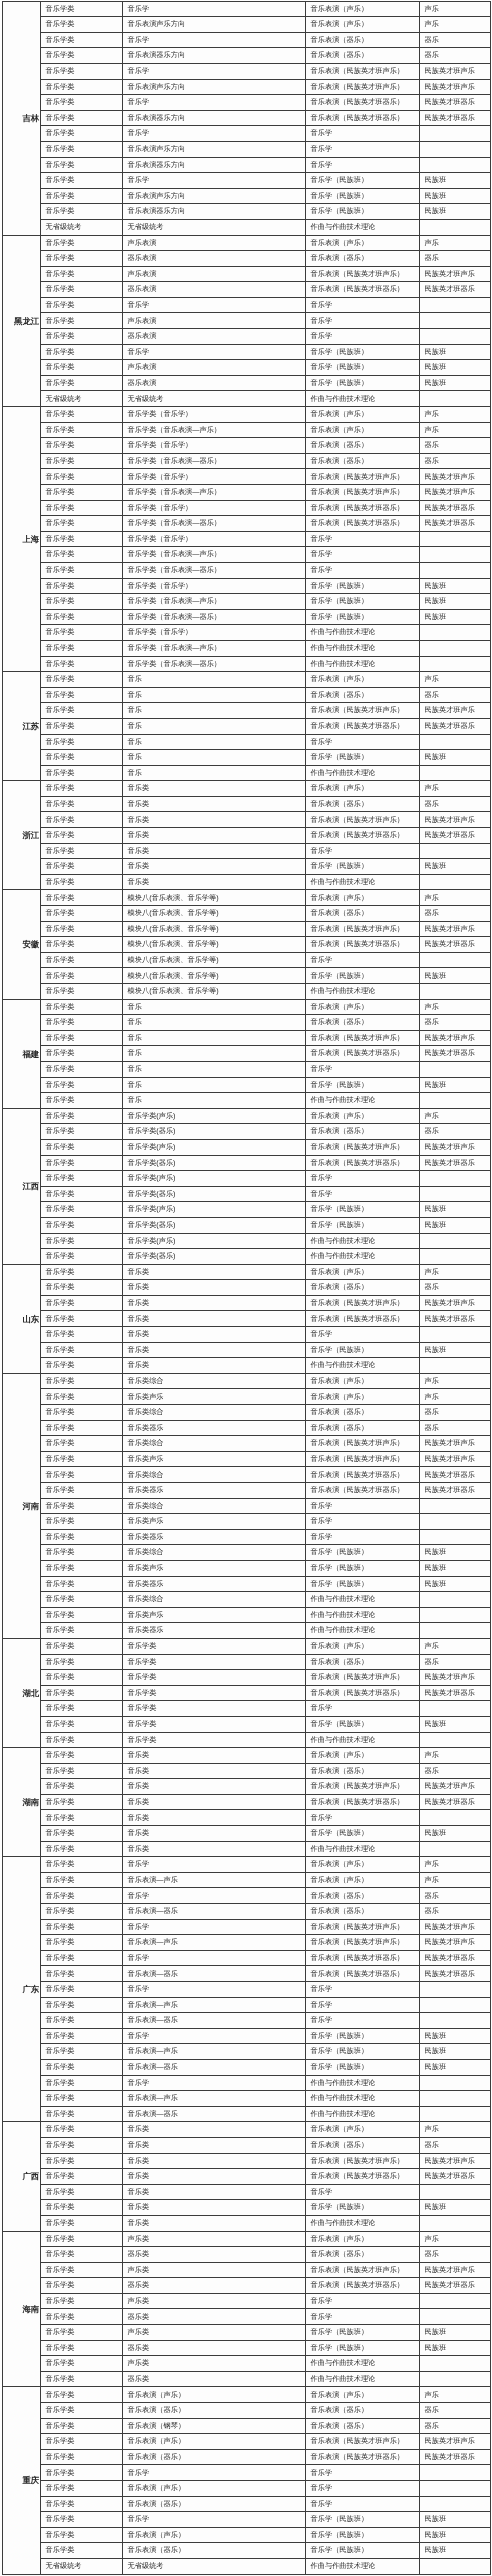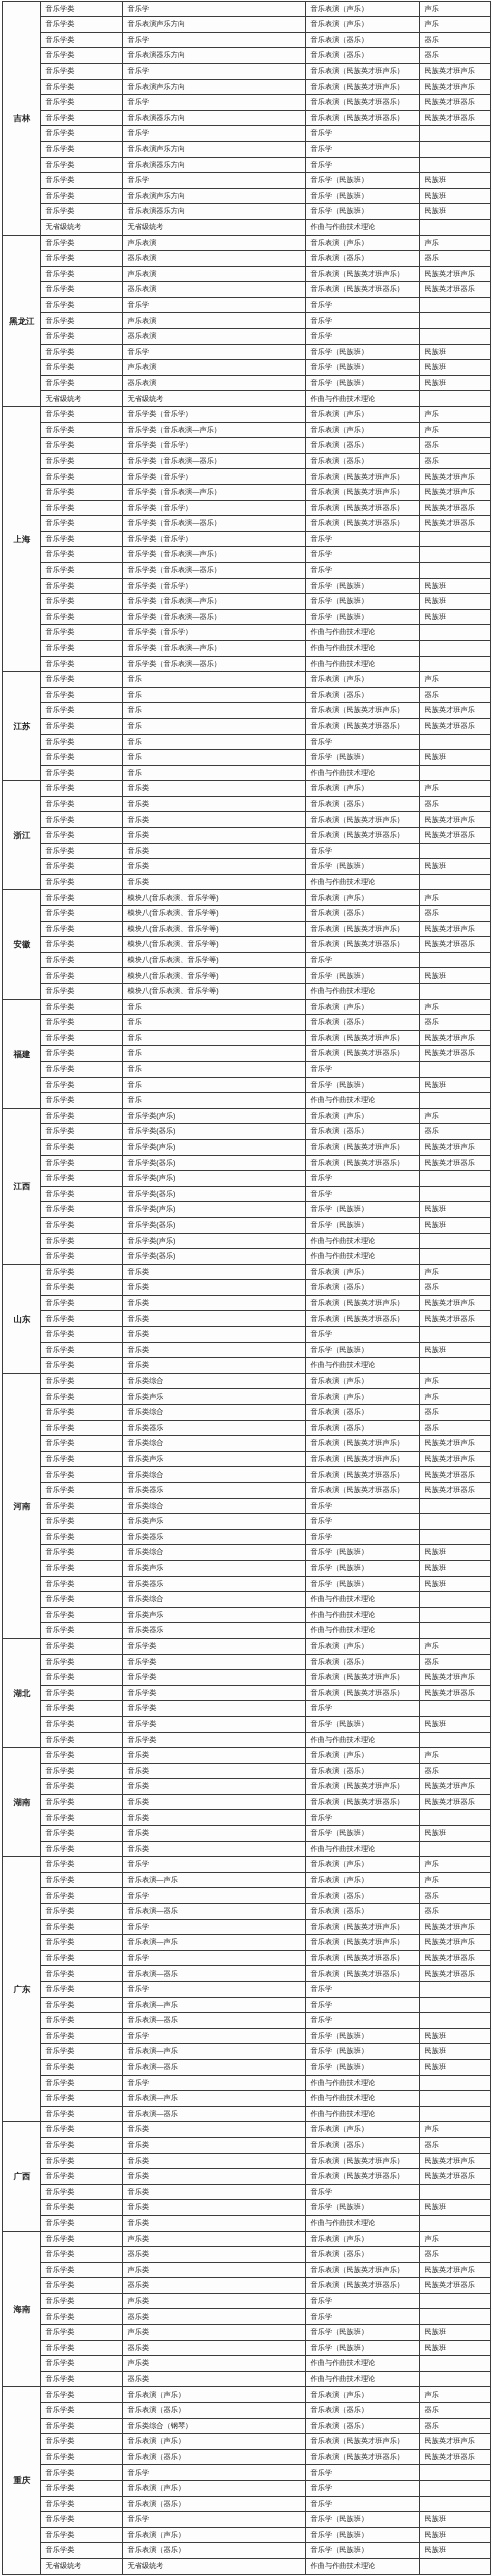--- a/index.html
+++ b/index.html
@@ -35,21 +35,21 @@
     padding: 0.6px 1.8px 0.6px 4.2px;
     overflow: hidden;
     white-space: nowrap;
     text-align: left;
     vertical-align: middle;
     background: #fdfdfd;
   }
   table.exam-table td.province {
     font-size: 8.4px;
     font-weight: bold;
-    text-align: center;
+    text-align: right;
     padding: 0 1.2px;
     white-space: normal;
     line-height: 10.2px;
   }
   table.exam-table tr.sec-top td {
     border-top-width: 1.2px;
   }
 </style>
 </head>
 <body>
@@ -1005,21 +1005,21 @@
           <td>声乐</td>
         </tr>
         <tr>
           <td>音乐学类</td>
           <td>音乐表演（器乐）</td>
           <td>音乐表演（器乐）</td>
           <td>器乐</td>
         </tr>
         <tr>
           <td>音乐学类</td>
-          <td>音乐类综合（钢琴）</td>
+          <td>音乐表演（钢琴）</td>
           <td>音乐表演（器乐）</td>
           <td>器乐</td>
         </tr>
         <tr>
           <td>音乐学类</td>
           <td>音乐表演（声乐）</td>
           <td>音乐表演（民族英才班声乐）</td>
           <td>民族英才班声乐</td>
         </tr>
         <tr>

